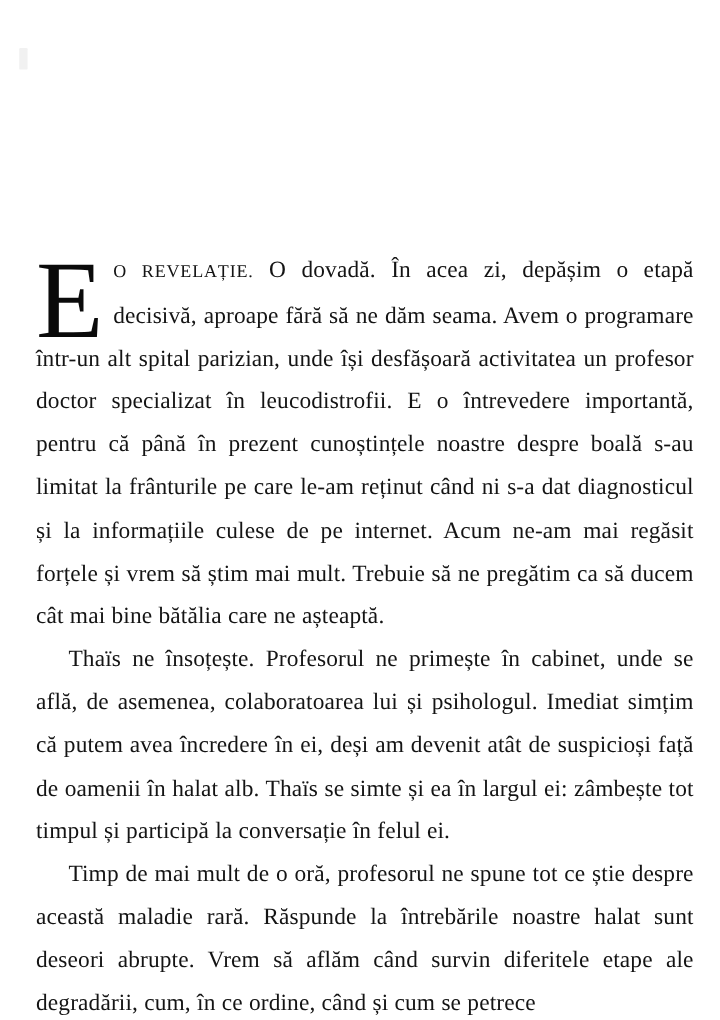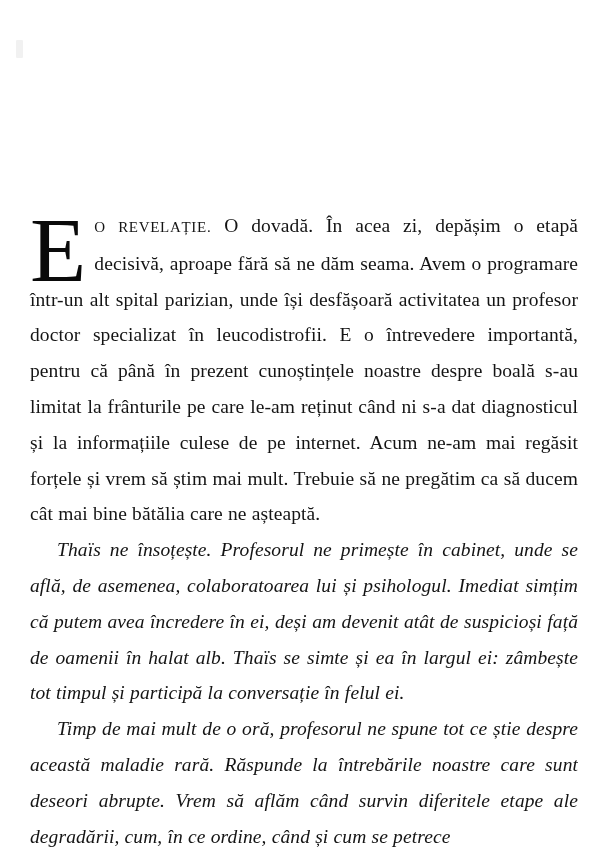--- a/index.html
+++ b/index.html
@@ -38,21 +38,20 @@
     font-size: 19.5px;
     line-height: 35.8px;
     text-align: justify;
     text-justify: inter-word;
     letter-spacing: 0.1px;
     word-spacing: 0.2px;
     color: #141414;
   }
   .para + .para {
     text-indent: 27px;
-    font-style: italic;
   }
   
   .dropcap {
     float: left;
     font-family: "Liberation Serif", "DejaVu Serif", serif;
     font-size: 92px;
     line-height: 0.80;
     font-weight: 400;
     color: #0a0a0a;
     margin: 6px 8px -6px 0;
@@ -74,16 +73,16 @@
 <div class="page">
 
   <span class="scan-speck"></span>
 
   <div class="text-block">
 
     <p class="para"><span class="dropcap">E</span><span class="smallcaps">O REVELAȚIE.</span><span> O dovadă. În acea zi, depășim o etapă decisivă, aproape fără să ne dăm seama. Avem o programare într-un alt spital parizian, unde își desfășoară activitatea un profesor doctor specializat în leucodistrofii. E o întrevedere importantă, pentru că până în prezent cunoștințele noastre despre boală s-au limitat la frânturile pe care le-am reținut când ni s-a dat diagnosticul și la informațiile culese de pe internet. Acum ne-am mai regăsit forțele și vrem să știm mai mult. Trebuie să ne pregătim ca să ducem cât mai bine bătălia care ne așteaptă.</span></p>
 
     <p class="para"><span>Thaïs ne însoțește. Profesorul ne primește în cabinet, unde se află, de asemenea, colaboratoarea lui și psihologul. Imediat simțim că putem avea încredere în ei, deși am devenit atât de suspicioși față de oamenii în halat alb. Thaïs se simte și ea în largul ei: zâmbește tot timpul și participă la conversație în felul ei.</span></p>
 
-    <p class="para para-last"><span>Timp de mai mult de o oră, profesorul ne spune tot ce știe despre această maladie rară. Răspunde la întrebările noastre care sunt deseori abrupte. Vrem să aflăm când survin diferitele etape ale degradării, cum, în ce ordine, când și cum se petrece</span></p>
+    <p class="para para-last"><span>Timp de mai mult de o oră, profesorul ne spune tot ce știe despre această maladie rară. Răspunde la întrebările noastre halat sunt deseori abrupte. Vrem să aflăm când survin diferitele etape ale degradării, cum, în ce ordine, când și cum se petrece</span></p>
 
   </div>
 </div>
 
 </body></html>

